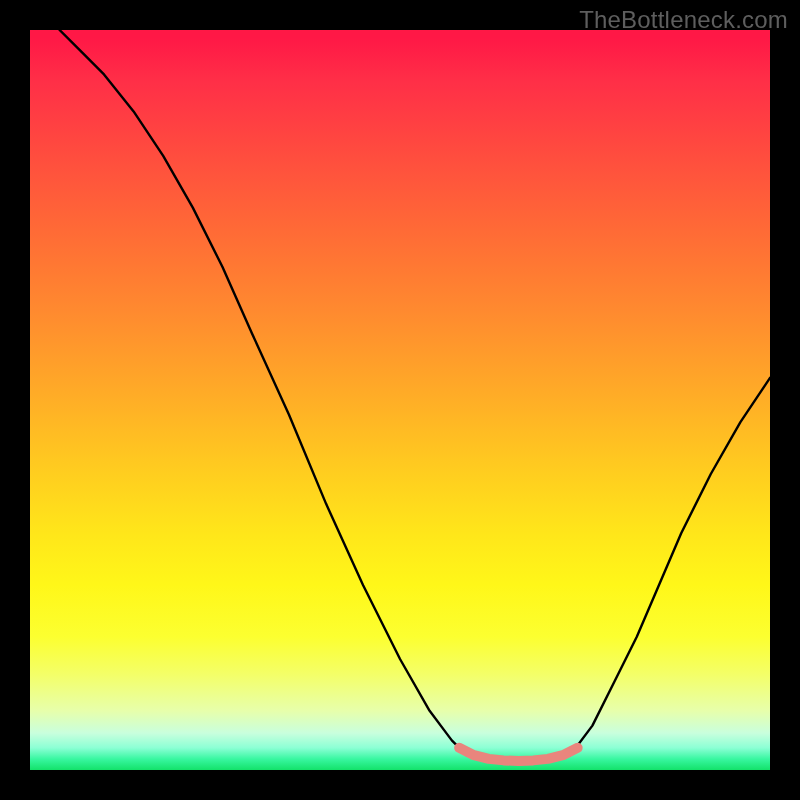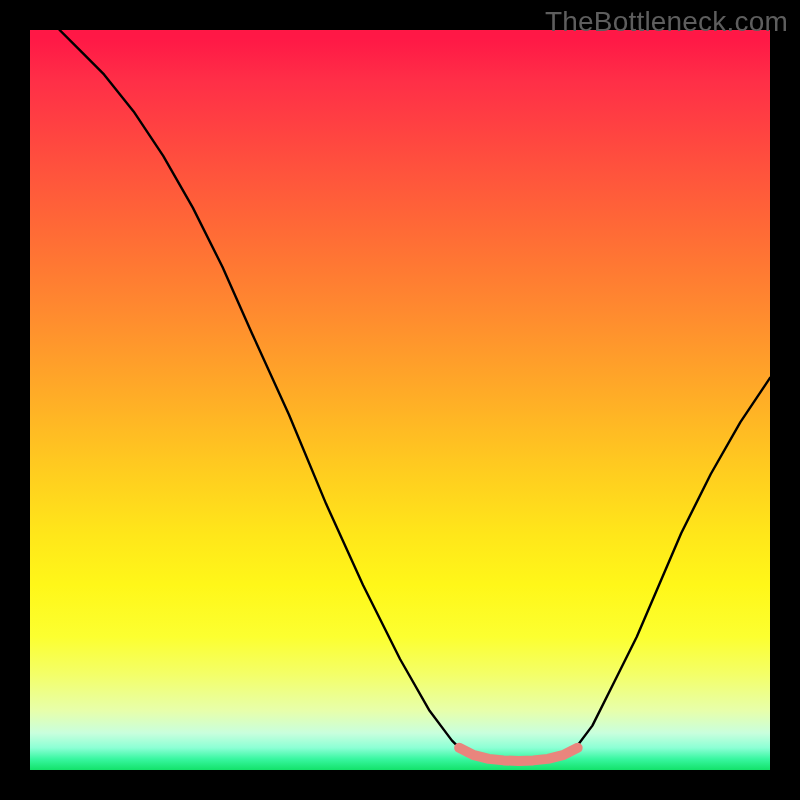--- a/index.html
+++ b/index.html
@@ -17,21 +17,21 @@
     top: 0;
     width: 800px;
     height: 800px;
     background: #000;
   }
   .watermark {
     position: absolute;
     top: 6px;
     right: 12px;
     color: #5e5e5e;
-    font-size: 28px;
+    font-size: 24px;
     font-weight: 500;
     letter-spacing: 0.2px;
     z-index: 5;
     user-select: none;
   }
   .plot-area {
     position: absolute;
     left: 30px;
     top: 30px;
     width: 740px;

